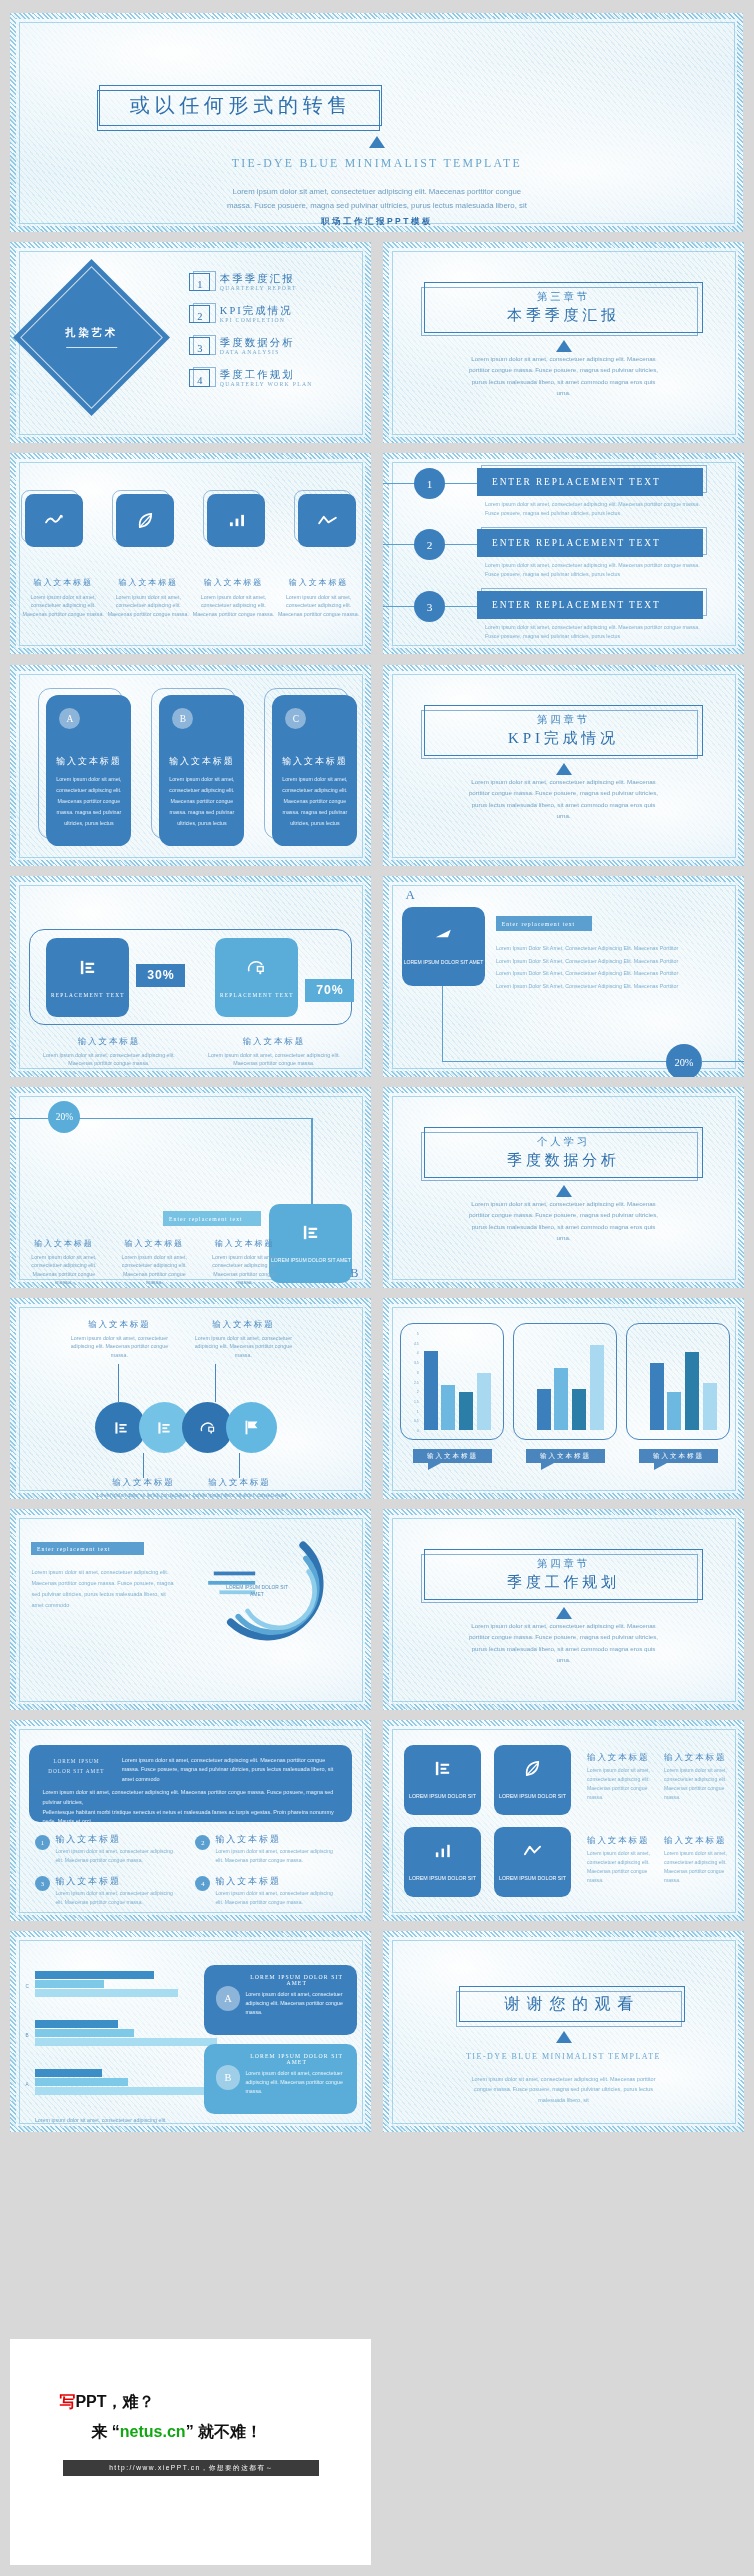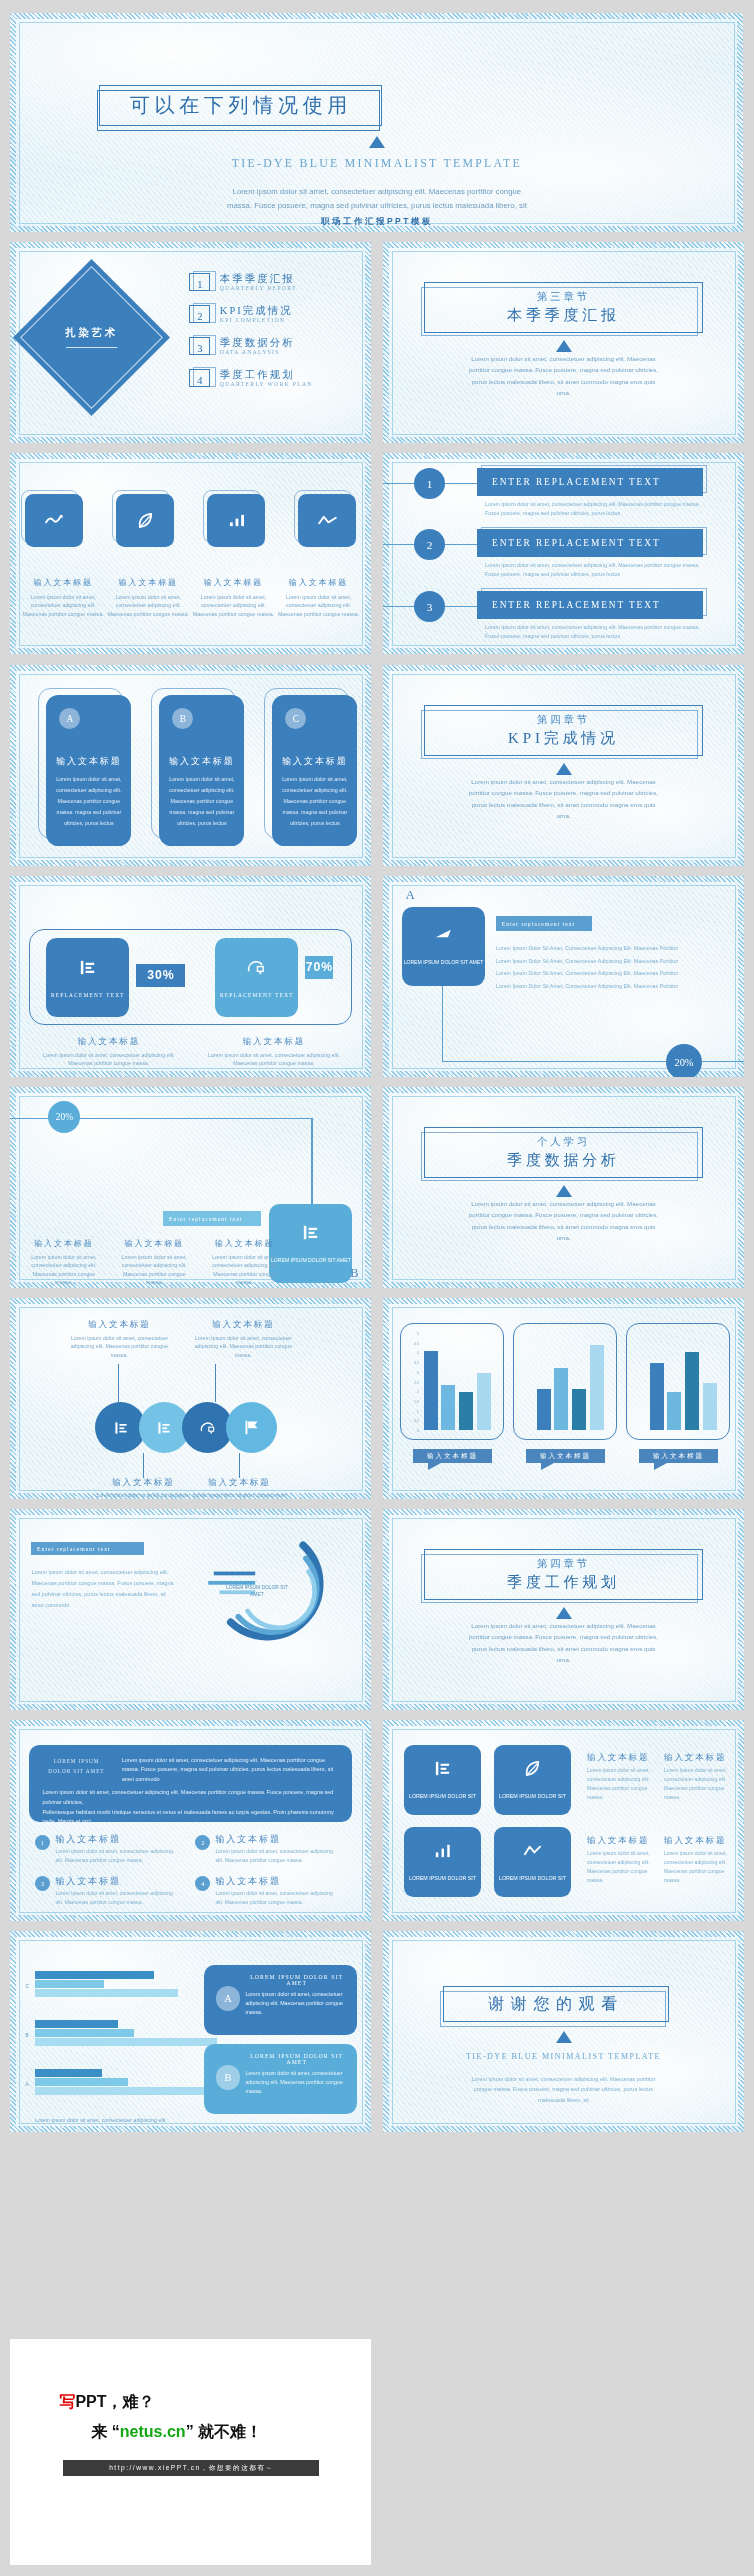--- a/index.html
+++ b/index.html
@@ -116,21 +116,21 @@
   .fcol h5{font-size:7.2px;color:#111;margin-bottom:3.8px;}
   .fcol p{font-size:4.3px;color:#444;line-height:1.9;}
 </style>
 </head>
 <body>
 
 <div class="slide" style="left:10.4px;top:13px;width:733px;height:219px;">
   <div class="inner">
     <div class="cover-title">
       <div class="ring"></div>
-      <span>可以在下列情况使用</span>
+      <span>或以任何形式的转售</span>
     </div>
     <div style="position:absolute;left:0;right:0;top:123px;">
         <div class="tri"></div>
       </div>
     <div class="cover-sub">TIE-DYE BLUE MINIMALIST TEMPLATE</div>
     <div class="cover-body">
       <div>Lorem ipsum dolor sit amet, consectetuer adipiscing elit. Maecenas porttitor congue</div>
       <div>massa. Fusce posuere, magna sed pulvinar ultricies, purus lectus malesuada libero, sit</div>
       <div class="cover-cn">职场工作汇报PPT模板</div>
     </div>
@@ -336,21 +336,21 @@
     </div>
     <div style="position:absolute;left:126px;top:88px;width:49px;height:22.6px;background:#3c7fbd;display:flex;align-items:center;justify-content:center;color:#fff;font-size:12.3px;font-weight:bold;letter-spacing:0.9px;text-align:right;">30%</div>
     <div style="position:absolute;left:205px;top:62px;width:83px;height:79px;background:#5aadd8;border-radius:10.4px;display:flex;flex-direction:column;align-items:center;justify-content:center;">
       <svg width="21" height="19" viewBox="0 0 22 20">
           <path d="M3 14 A8 8 0 0 1 17 7" stroke="#fff" stroke-width="1.7" fill="none"></path>
           <rect x="12" y="9" width="6" height="5" fill="none" stroke="#fff" stroke-width="1.5"></rect>
           <rect x="14" y="14.4" width="2" height="2.6" fill="#fff"></rect>
         </svg>
       <div style="font-family:'Liberation Serif',serif;font-size:5.3px;letter-spacing:1.3px;color:#fff;margin-top:15px;">REPLACEMENT TEXT</div>
     </div>
-    <div style="position:absolute;left:295px;top:80px;width:28px;height:22.6px;background:#5aadd8;display:flex;align-items:center;justify-content:center;color:#fff;font-size:12.3px;font-weight:bold;letter-spacing:0.9px;">70%</div>
+    <div style="position:absolute;left:295px;top:103px;width:49px;height:22.6px;background:#5aadd8;display:flex;align-items:center;justify-content:center;color:#fff;font-size:12.3px;font-weight:bold;letter-spacing:0.9px;">70%</div>
     <div style="position:absolute;left:28px;top:160px;width:141px;text-align:center;">
       <div class="cn-h" style="font-size:8.5px;">输入文本标题</div>
       <div class="lorem" style="font-size:5.3px;margin-top:2.8px;">Lorem ipsum dolor sit amet, consectetuer adipiscing elit. Maecenas porttitor congue massa.</div>
     </div>
     <div style="position:absolute;left:193px;top:160px;width:141px;text-align:center;">
       <div class="cn-h" style="font-size:8.5px;">输入文本标题</div>
       <div class="lorem" style="font-size:5.3px;margin-top:2.8px;">Lorem ipsum dolor sit amet, consectetuer adipiscing elit. Maecenas porttitor congue massa.</div>
     </div>
   </div>
 </div>
@@ -685,21 +685,21 @@
       <div style="position:absolute;left:194px;top:113px;width:153px;height:70px;background:#5aadd8;border-radius:10.4px;">
         <div style="position:absolute;left:11.3px;top:21px;width:24.5px;height:24.5px;border-radius:50%;background:rgba(255,255,255,.42);display:flex;align-items:center;justify-content:center;font-family:'Liberation Serif',serif;font-size:10.4px;color:#fff;">B</div>
         <div style="position:absolute;left:41px;top:9.4px;right:9.4px;text-align:center;font-family:'Liberation Serif',serif;font-size:5.7px;letter-spacing:1.1px;color:#fff;">LOREM IPSUM DOLOR SIT AMET</div>
         <div style="position:absolute;left:41px;top:24.5px;right:7.5px;font-size:5.3px;line-height:1.75;color:#eaf4fb;">Lorem ipsum dolor sit amet, consectetuer adipiscing elit. Maecenas porttitor congue massa.</div>
       </div>
     </div>
 </div>
 
 <div class="slide" style="left:383px;top:1931px;width:361px;height:201px;">
   <div class="inner">
-    <div style="position:absolute;left:60px;top:55px;width:226px;height:36px;border:1.5px solid #3c7fbd;display:flex;align-items:center;justify-content:center;">
+    <div style="position:absolute;left:76px;top:55px;width:226px;height:36px;border:1.5px solid #3c7fbd;display:flex;align-items:center;justify-content:center;">
       <div style="position:absolute;left:-3.8px;top:3.8px;width:226px;height:36px;border:0.9px solid rgba(60,127,189,.6);"></div>
       <span style="font-family:'Liberation Serif',serif;font-size:16px;letter-spacing:6.6px;color:#2f6fab;position:relative;z-index:2;">谢谢您的观看</span>
     </div>
     <div style="position:absolute;left:0;right:0;top:100px;">
         <div class="tri"></div>
       </div>
     <div style="position:absolute;left:0;right:0;top:121px;text-align:center;font-family:'Liberation Serif',serif;font-size:8px;letter-spacing:1.5px;color:#6aa6cf;">TIE-DYE BLUE MINIMALIST TEMPLATE</div>
     <div style="position:absolute;left:79px;right:79px;top:143px;text-align:center;font-size:5.5px;line-height:1.9;color:#7fb0d0;">Lorem ipsum dolor sit amet, consectetuer adipiscing elit. Maecenas porttitor congue massa. Fusce posuere, magna sed pulvinar ultricies, purus lectus malesuada libero, sit</div>
   </div>
 </div>

